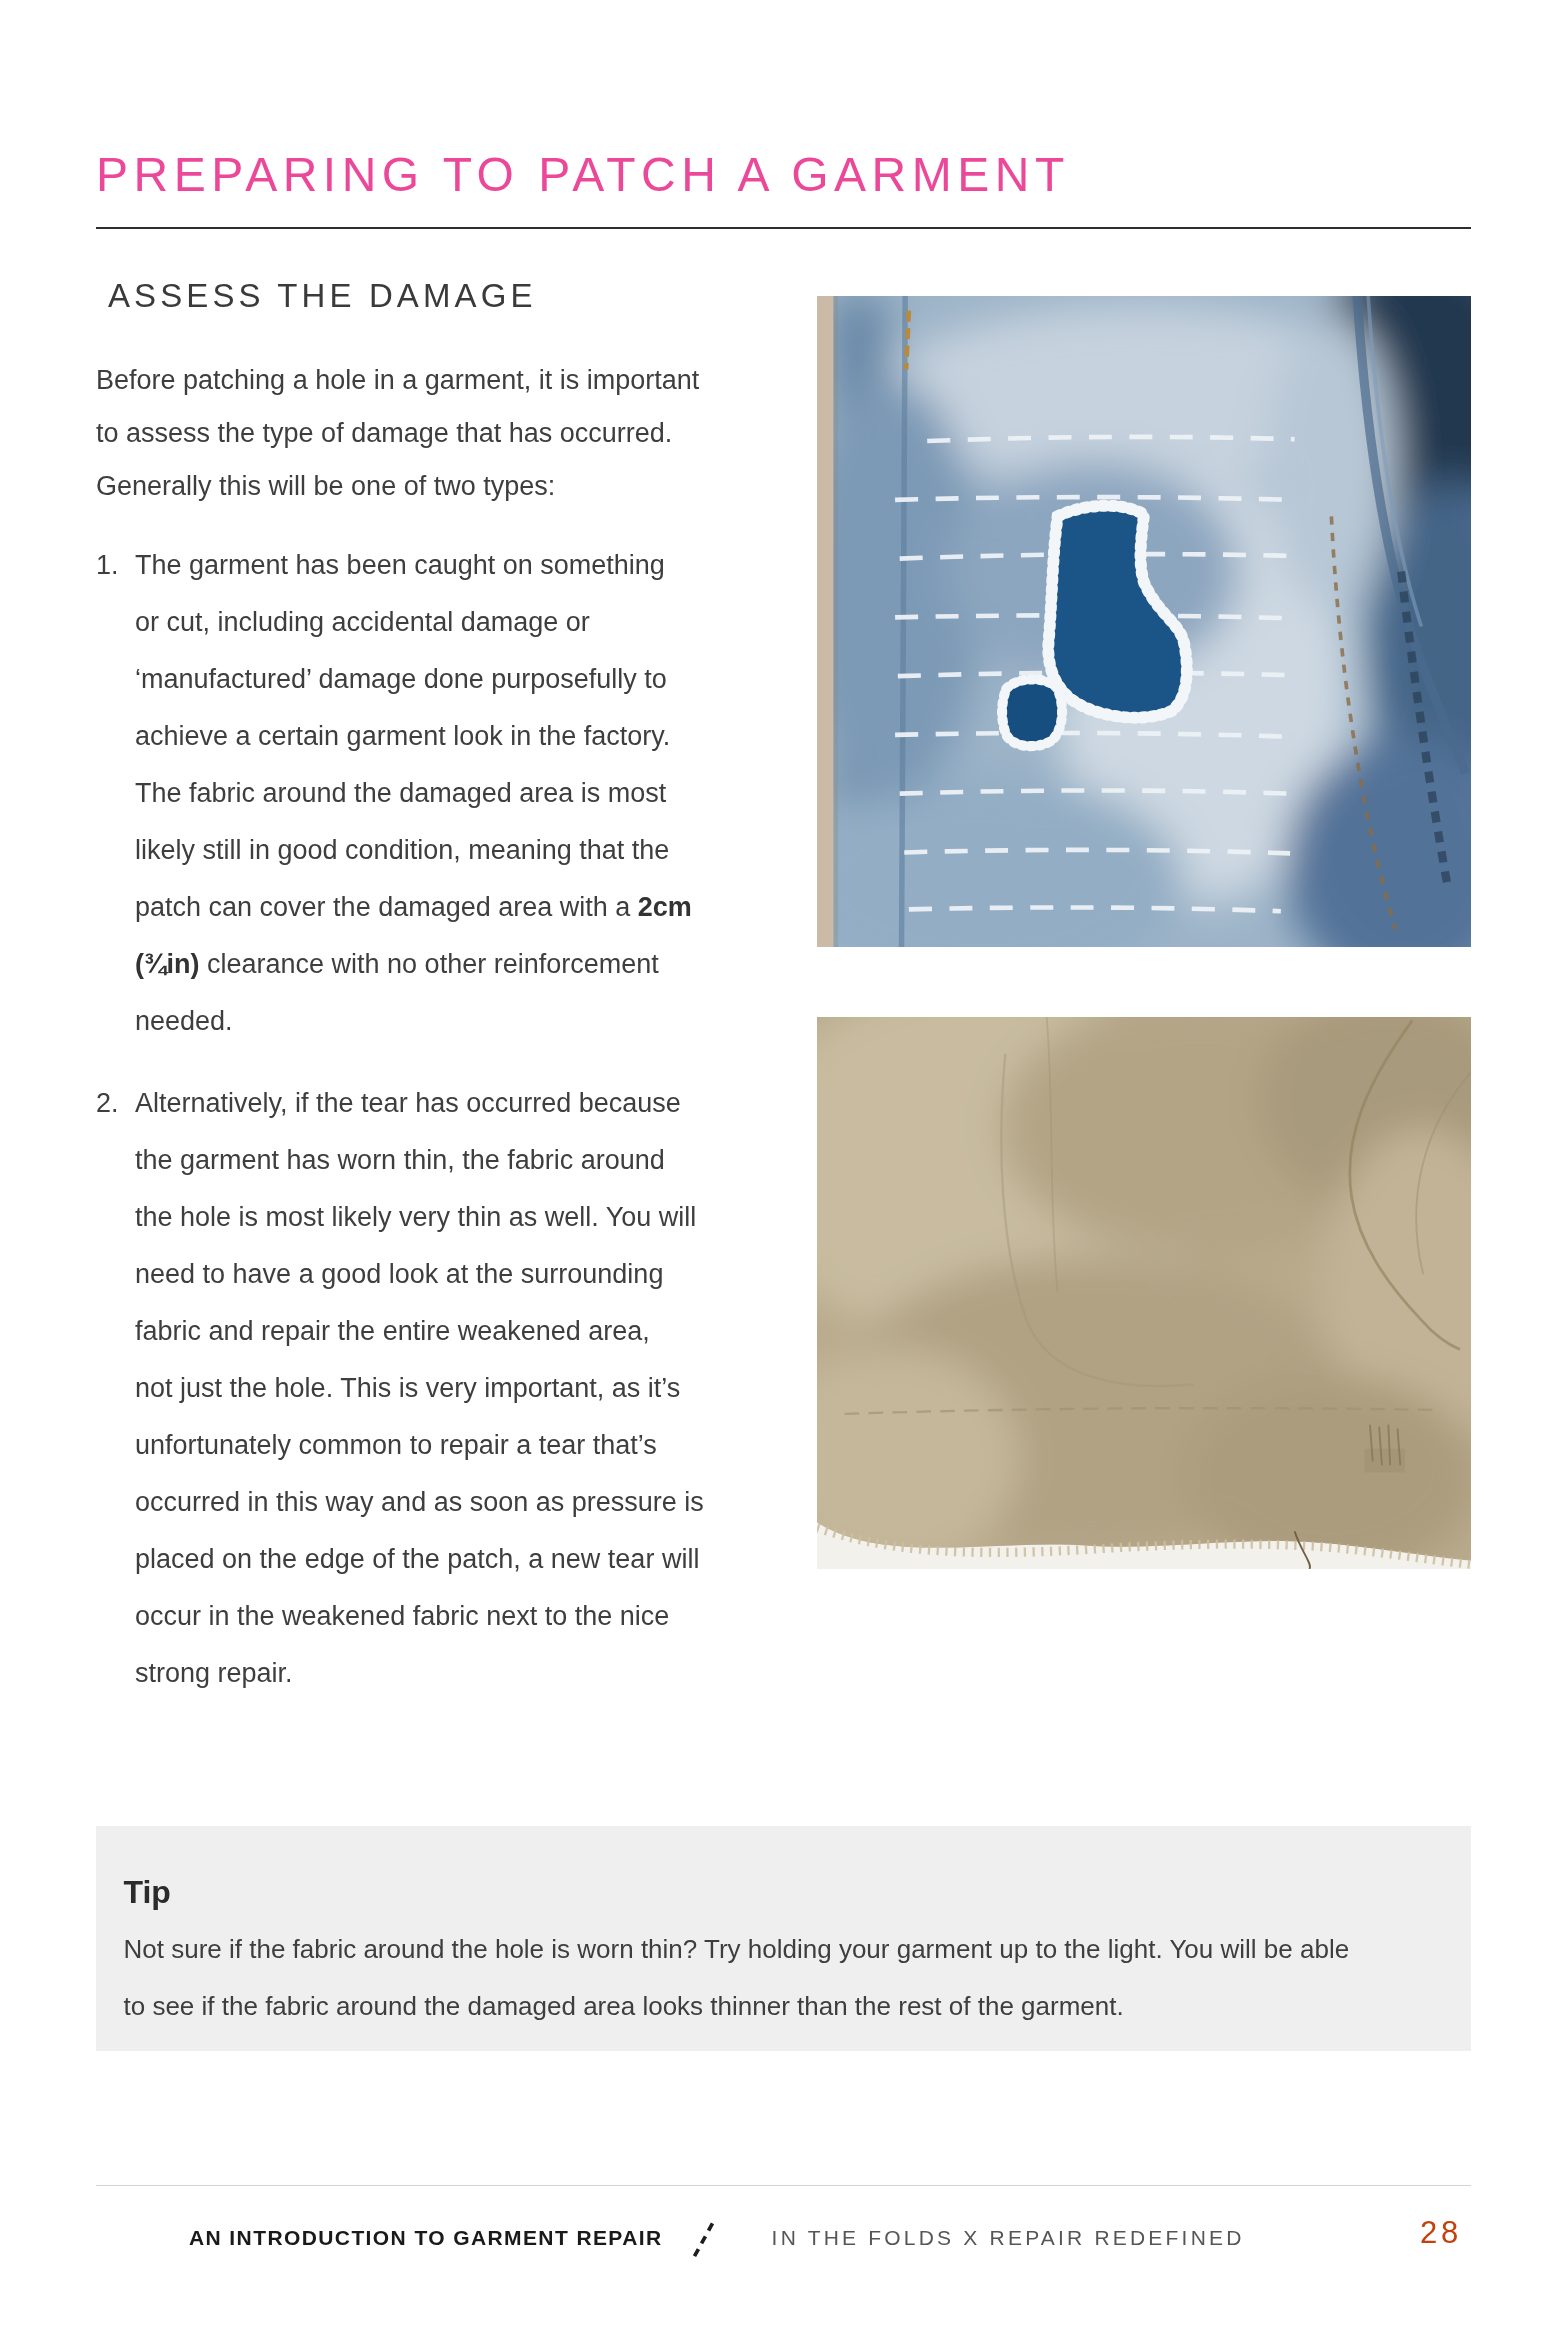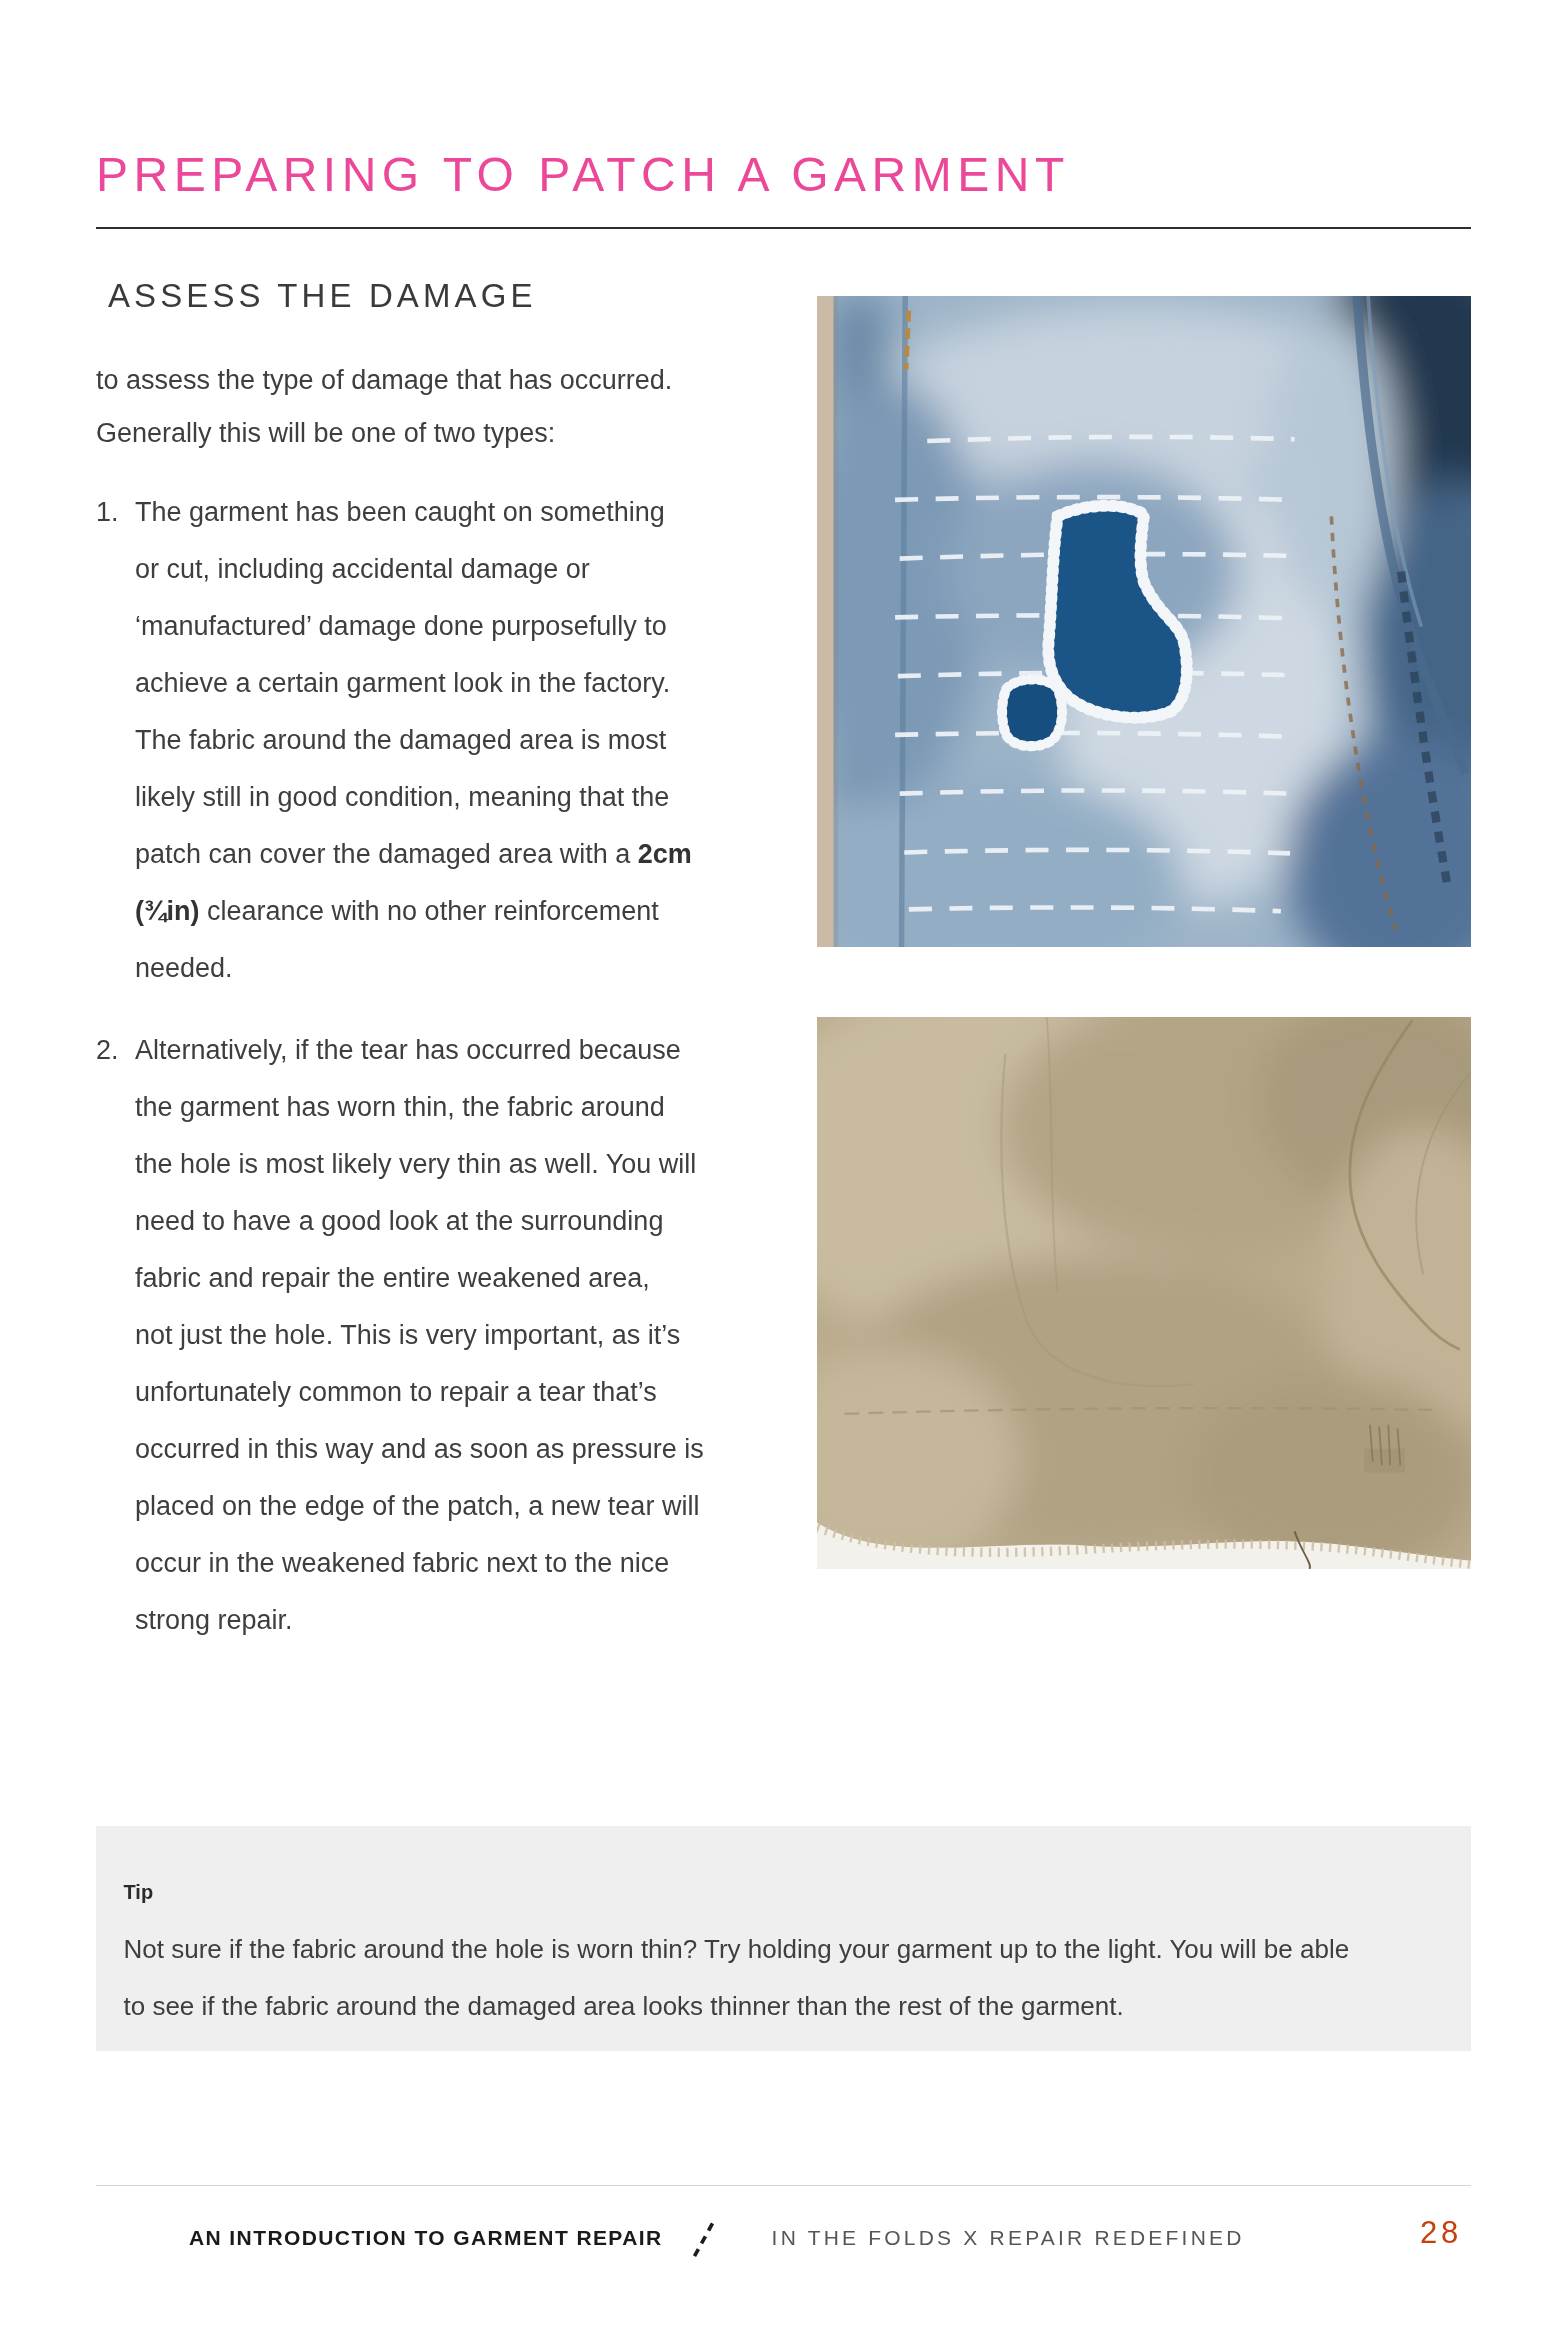--- a/index.html
+++ b/index.html
@@ -37,21 +37,21 @@
     position:absolute; left:817px; width:654px; overflow:hidden;
   }
   .photo svg { display:block; width:100%; height:100%; }
   #photo-denim { top:296px; height:651px; }
   #photo-linen { top:1017px; height:552px; }
   .tip-box {
     position:absolute; left:96px; top:1826px; width:1375px; height:225px;
     background:#efefef; box-sizing:border-box; padding:51px 27.5px 0 27.5px;
     color:#3e3e3e;
   }
-  .tip-heading { font-size:20px; font-weight:bold; color:#2b2b2b; line-height:31px; }
+  .tip-heading { font-size:32px; font-weight:bold; color:#2b2b2b; line-height:31px; }
   .tip-lines { margin-top:13px; font-size:26px; line-height:57px; }
   .footer-rule {
     position:absolute; left:96px; top:2185px; width:1375px; height:0;
     border-top:1.8px solid #d4d4d4;
   }
   .footer-row {
     position:absolute; left:189px; top:2211px; height:53px;
     display:flex; align-items:center; gap:26px;
   }
   .footer-left {
@@ -73,20 +73,21 @@
 <body>
 
 <div class="page">
 
   <div class="page-title">PREPARING TO PATCH A GARMENT</div>
   <div class="title-rule"></div>
   <div class="section-heading">ASSESS THE DAMAGE</div>
 
   <div class="bodycol">
     <div class="intro">
+        <div class="ln">Before patching a hole in a garment, it is important</div>
         <div class="ln">to assess the type of damage that has occurred.</div>
         <div class="ln">Generally this will be one of two types:</div>
       </div>
 
     <div class="numlist">
       <div class="numitem">
         <span class="num">1.</span>
         <span class="itxt">
           <span><div class="ln">The garment has been caught on something</div><div class="ln">or cut, including accidental damage or</div><div class="ln">‘manufactured’ damage done purposefully to</div><div class="ln">achieve a certain garment look in the factory.</div><div class="ln">The fabric around the damaged area is most</div><div class="ln">likely still in good condition, meaning that the</div></span>
           <span class="ln"><span>patch can cover the damaged area with a </span><b>2cm</b></span>

